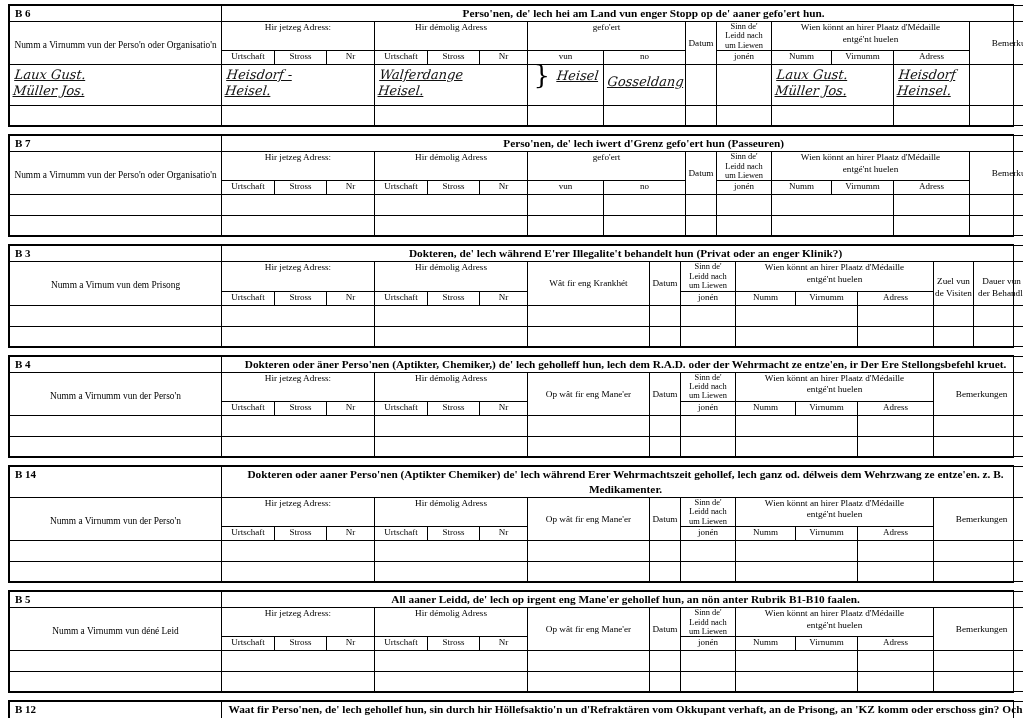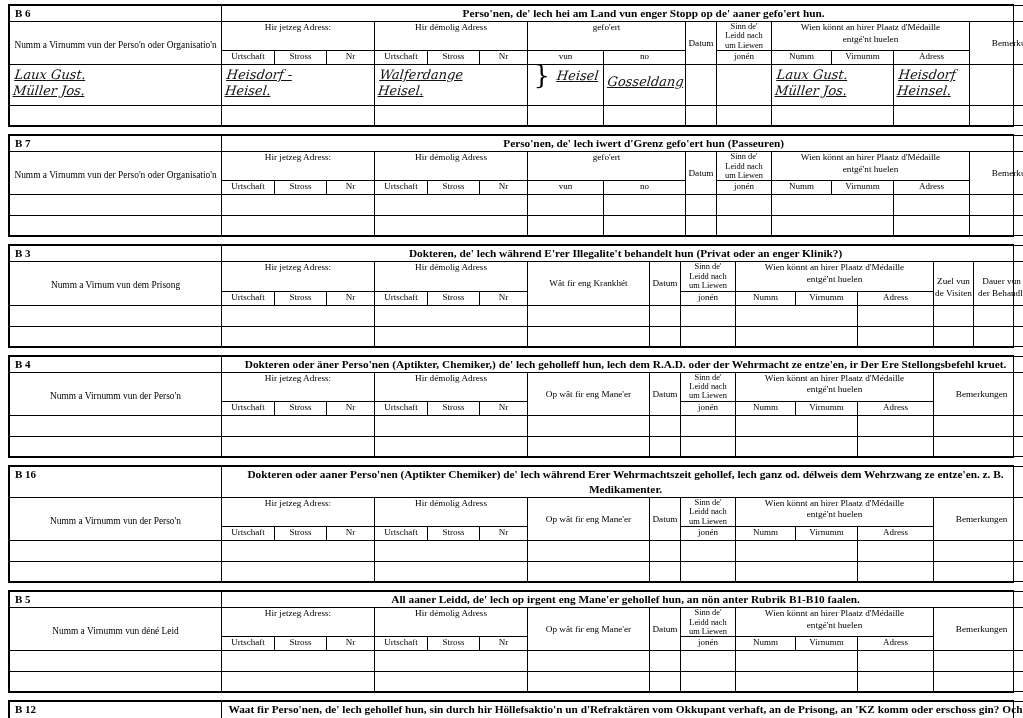--- a/index.html
+++ b/index.html
@@ -437,21 +437,21 @@
         <col style="width:122px">
         <col style="width:31px">
             <col style="width:55px">
         <col style="width:60px">
             <col style="width:62px">
             <col style="width:76px">
         <col style="width:96px">
       </colgroup>
       <tbody>
             <tr class="hdr">
-        <td class="code">B 16</td>
+        <td class="code">B 14</td>
         <td class="title" colspan="13">Dokteren oder aaner Perso'nen (Aptikter Chemiker) de' lech während Erer Wehrmachtszeit gehollef, lech ganz od. délweis dem Wehrzwang ze entze'en. z. B. Medikamenter.</td>
       </tr>
       <tr>
         <td rowspan="2" class="nm" style="padding-top:18px">Numm a Virnumm vun der Perso'n</td>
         <td colspan="3" class="colhead">Hir jetzeg Adress:</td>
         <td colspan="3" class="colhead">Hir démolig Adress</td>
         <td rowspan="2" class="colhead" style="padding-top:16px">Op wât fir eng Mane'er</td>
         <td rowspan="2" class="colhead" style="padding-top:16px">Datum</td>
         <td class="sinn">
           <span>Sinn  de'</span><br>

